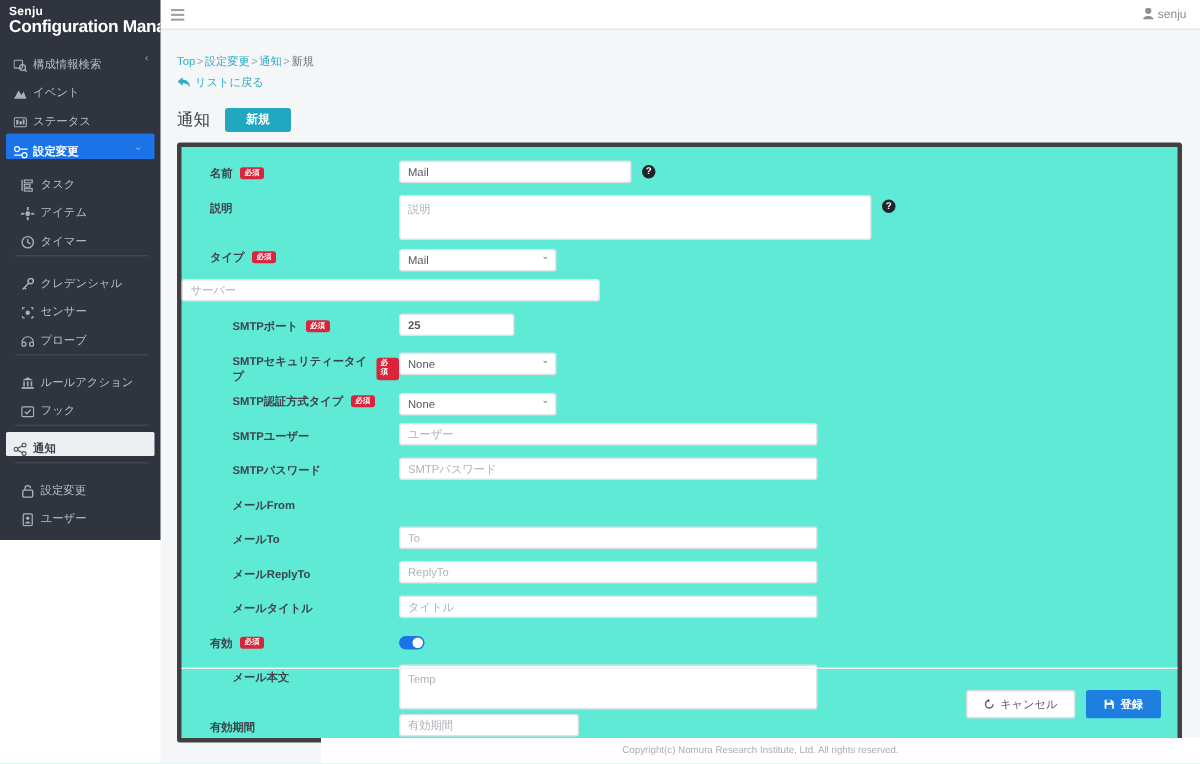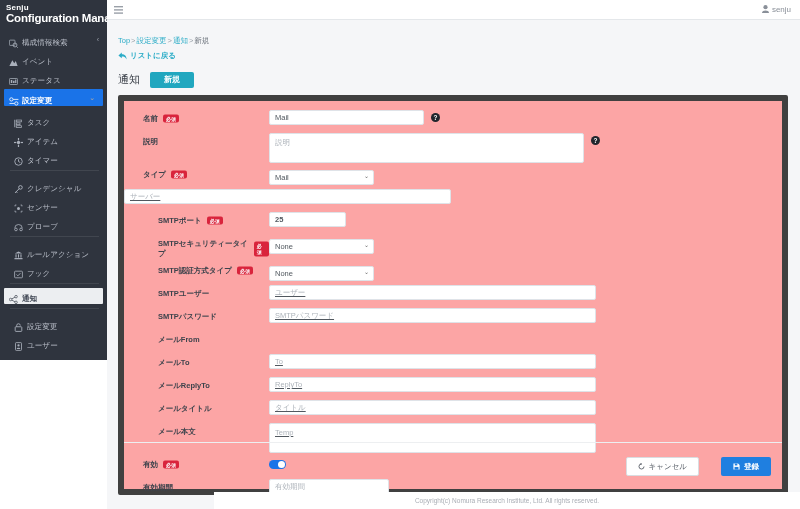--- a/index.html
+++ b/index.html
@@ -85,37 +85,37 @@
     overflow: hidden;
   }
   #page-head { padding: 16px 0 0 11px; }
   #breadcrumb { font-size: 7.5px; color: #9aa1aa; }
   #breadcrumb a { color: #2bacc7; text-decoration: none; cursor: pointer; }
   #breadcrumb .sep { color: #9aa1aa; padding: 0 1px; }
   #breadcrumb .cur { color: #6b727b; }
 
   #back-link {
     margin-top: 4px; display: inline-flex; align-items: center; gap: 3px;
-    font-size: 7.5px; color: #2bacc7; cursor: pointer; font-weight: bold;
+    font-size: 7.5px; color: #2bacc7; cursor: pointer;
   }
   #back-link svg { display: block; }
 
   #title-row { margin-top: 8px; display: flex; align-items: center; gap: 10px; }
   #page-title { font-size: 11px; color: #3b4049; }
   #mode-badge {
     background: #21a7bf; color: #fff; font-size: 8px; font-weight: bold;
     padding: 3px 14px; border-radius: 2px; line-height: 1.2;
   }
 
   
   #card {
     position: absolute; left: 11px; top: 75px; right: 12px;
     height: 400px;
-    background: #fca5a5;
-    border: 6px solid #404040;
+    background: #5eead4;
+    border: 3px solid #404040;
     border-radius: 2px;
   }
   #form { padding: 9px 0 0 0; }
 
   .row { display: flex; align-items: flex-start; min-height: 20px; margin-bottom: 3px; }
   .row .lab {
     width: 145px; flex: 0 0 145px;
     padding-left: 19px; padding-top: 4px;
     font-size: 7.5px; color: #3d434c; font-weight: bold;
     display: flex; align-items: center; gap: 5px;
@@ -150,21 +150,21 @@
     -webkit-appearance: none; appearance: none;
   }
   .sel-wrap { position: relative; display: inline-block; }
   .sel-wrap .caret {
     position: absolute; right: 5px; top: 50%; transform: translateY(-60%);
     font-size: 6px; color: #666; pointer-events: none;
   }
 
   .w-name { width: 155px; }
   .w-desc { width: 315px; }
-  .w-full { width: 327px; text-decoration: underline; }
+  .w-full { width: 279px; }
   .w-port { width: 77px; font-weight: bold; }
   .w-sel  { width: 105px; }
   .w-type { width: 105px; }
   .w-period { width: 120px; }
 
   .help {
     width: 9px; height: 9px; border-radius: 50%;
     background: #20252c; color: #fff;
     font-size: 6.5px; font-weight: bold;
     display: flex; align-items: center; justify-content: center;
@@ -176,21 +176,21 @@
     background: #1a73e8; position: relative; margin-top: 4px; cursor: pointer;
   }
   .toggle .knob {
     position: absolute; right: 1px; top: 1px;
     width: 7px; height: 7px; border-radius: 50%; background: #fff;
   }
 
   #card-actions {
     position: absolute; left: 0; right: 0; bottom: 0;
     border-top: 1px solid #edeff1;
-    display: flex; justify-content: flex-end; align-items: center; gap: 22px;
+    display: flex; justify-content: flex-end; align-items: center; gap: 7px;
     padding: 23px 11px; height: 30px;
   }
   .btn {
     display: inline-flex; align-items: center; gap: 4px;
     font-size: 7.5px; border-radius: 2px; padding: 4px 11px;
     cursor: pointer; line-height: 1.2; border: 1px solid transparent;
   }
   .btn-cancel { background: #fff; border-color: #d9dde1; color: #5a6069; }
   .btn-submit { background: #1f7fe0; color: #fff; font-weight: bold; }
   .btn svg { display: block; }
@@ -525,36 +525,36 @@
         </div>
         <div class="row">
           <div class="lab indent">
             <span>メールタイトル</span>
           </div>
           <div class="fld">
             <input type="text" class="txt w-full" placeholder="タイトル" style="">
           </div>
         </div>
         <div class="row">
-          <div class="lab indent">
-            <span>メール本文</span>
-          </div>
-          <div class="fld">
-            <textarea class="txt w-full" placeholder="Temp" style=""></textarea>
-          </div>
-        </div>
-        <div class="row">
           <div class="lab">
             <span>有効</span>
             <span class="req">必須</span>
           </div>
           <div class="fld">
             <div class="toggle">
               <div class="knob"></div>
             </div>
+          </div>
+        </div>
+        <div class="row">
+          <div class="lab indent">
+            <span>メール本文</span>
+          </div>
+          <div class="fld">
+            <textarea class="txt w-full" placeholder="Temp" style=""></textarea>
           </div>
         </div>
         <div class="row">
           <div class="lab">
             <span>有効期間</span>
           </div>
           <div class="fld">
             <input type="text" class="txt w-period" placeholder="有効期間" style="">
           </div>
         </div>

